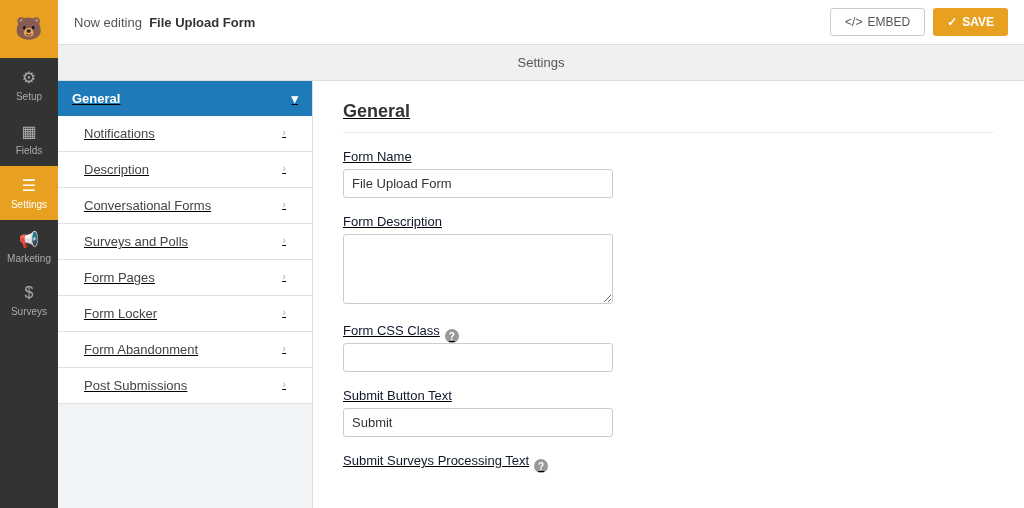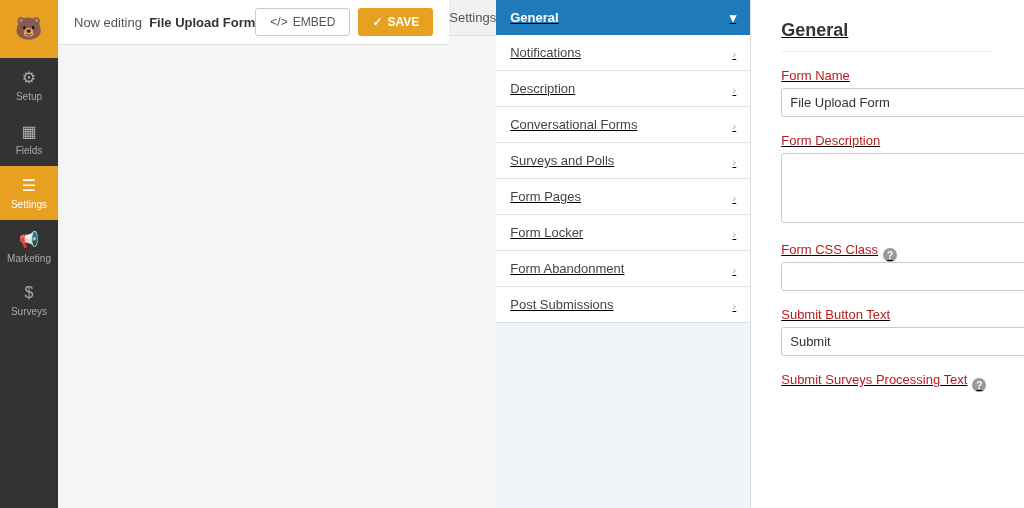--- a/index.html
+++ b/index.html
@@ -40,21 +40,21 @@
       color: #fff;
     }
     .icon-sidebar .nav-icon {
       font-size: 16px;
     }
 
     
     .main-wrapper {
       flex: 1;
       display: flex;
-      flex-direction: row;
+      flex-direction: column;
       overflow: hidden;
     }
 
     
     .top-bar {
       height: 45px;
       background: #fff;
       border-bottom: 1px solid #ddd;
       display: flex;
       align-items: center;
@@ -137,24 +137,24 @@
       color: #fff;
       padding: 10px 14px;
       font-size: 13px;
       font-weight: 600;
       display: flex;
       align-items: center;
       justify-content: space-between;
       cursor: pointer;
     }
     .panel-item {
-      padding: 10px 14px;
+      padding: 10px 26px;
       border-bottom: 1px solid #e0e0e0;
       display: flex;
-      align-items: flex-end;
+      align-items: flex-start;
       justify-content: space-between;
       font-size: 13px;
       color: #444;
       cursor: pointer;
       background: #fff;
     }
     .panel-item .chevron {
       color: #aaa;
       font-size: 11px;
     }
@@ -174,21 +174,21 @@
       padding-bottom: 10px;
       border-bottom: 1px solid #eee;
     }
 
     .form-group {
       margin-bottom: 16px;
     }
     .form-group label {
       display: block;
       font-size: 13px;
-      color: #b91c1c;
+      color: #0f172a;
       margin-bottom: 5px;
     }
     .form-group input[type="text"] {
       width: 270px;
       padding: 6px 8px;
       border: 1px solid #ccc;
       border-radius: 3px;
       font-size: 13px;
       color: #333;
     }

